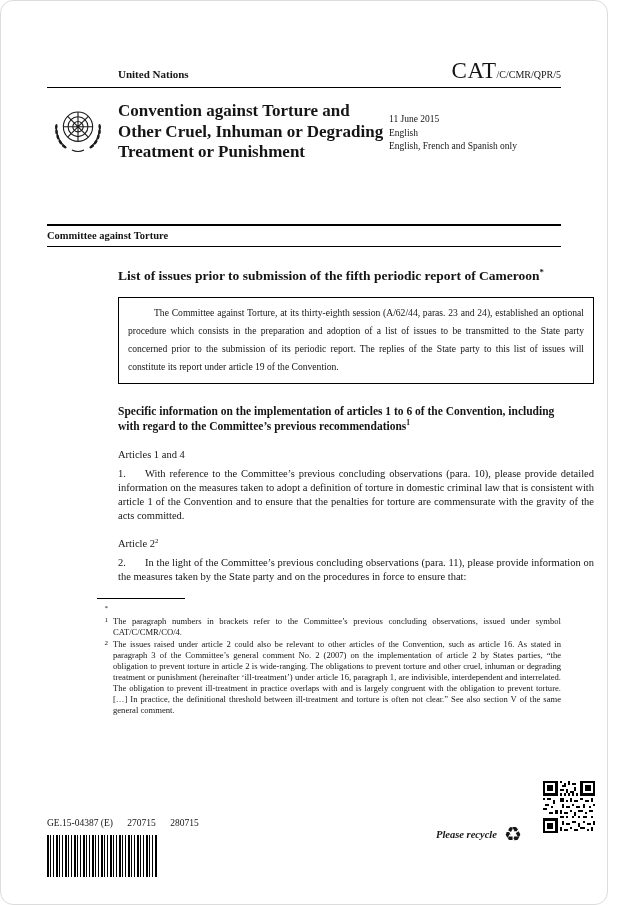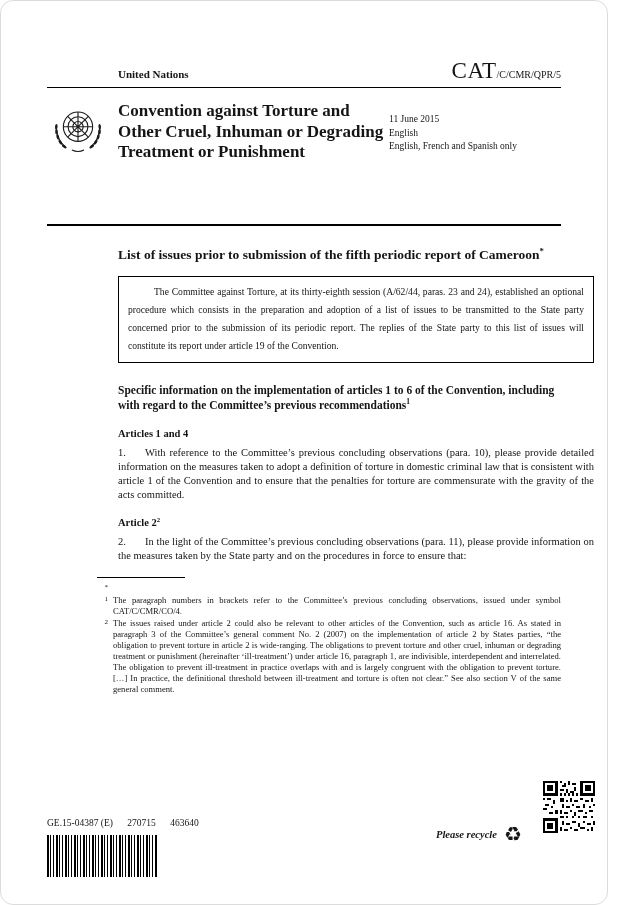--- a/index.html
+++ b/index.html
@@ -30,21 +30,21 @@
   .rule-thick { border-top: 2.5px solid #000; margin-top: 58px; }
   .committee { font-size: 10.5px; font-weight: bold; padding: 4px 0 5px 0; border-bottom: 1px solid #000; }
 
   .doc-title { margin: 20px 0 0 71px; width: 466px; font-size: 13.5px; font-weight: bold; line-height: 17px; }
 
   .summary-box { margin: 13px 0 0 71px; width: 476px; border: 1px solid #000;
                  padding: 6px 9px 7px 9px; font-size: 9.6px; line-height: 18px;
                  text-align: justify; text-indent: 26px; }
 
   .section-heading { margin: 20px 0 0 71px; width: 438px; font-size: 11.5px; font-weight: bold; line-height: 15px; }
-  .sub-heading { margin: 15px 0 0 71px; font-size: 10.5px; font-weight: bold; }
+  .sub-heading { margin: 15px 0 0 71px; font-size: 10.5px; font-weight: normal; }
   .body-para { margin: 7px 0 0 71px; width: 476px; font-size: 10.5px; line-height: 14px; text-align: justify; }
   .pnum { display: inline-block; width: 27px; }
 
   
   .fn-rule { width: 88px; border-top: 1px solid #000; margin: 14px 0 5px 50px; }
   .fn { display: flex; padding-left: 48px; font-size: 8.6px; line-height: 11px; margin-bottom: 1px; }
   .fn-marker { flex: none; width: 18px; text-align: right; padding-right: 5px; font-size: 7px; position: relative; top: -1px; }
   .fn-text { flex: 1; max-width: 476px; text-align: justify; }
 
   
@@ -104,20 +104,21 @@
       </div>
       <div class="mast-title">Convention against Torture and Other Cruel, Inhuman or Degrading Treatment or Punishment</div>
       <div class="mast-info">
         <div>11 June 2015</div>
         <div>English</div>
         <div>English, French and Spanish only</div>
       </div>
     </div>
 
     <div class="rule-thick"></div>
+    <div class="committee">Committee against Torture</div>
 
     <h1 class="doc-title"><span>List of issues prior to submission of the fifth periodic report of Cameroon</span><sup>*</sup></h1>
 
     <div class="summary-box">The Committee against Torture, at its thirty-eighth session (A/62/44, paras. 23 and 24), established an optional procedure which consists in the preparation and adoption of a list of issues to be transmitted to the State party concerned prior to the submission of its periodic report. The replies of the State party to this list of issues will constitute its report under article 19 of the Convention.</div>
 
     <h2 class="section-heading"><span>Specific information on the implementation of articles 1 to 6 of the Convention, including with regard to the Committee’s previous recommendations</span><sup>1</sup></h2>
 
     <h3 class="sub-heading"><span>Articles 1 and 4</span><sup></sup></h3>
     <p class="body-para"><span class="pnum">1.</span><span>With reference to the Committee’s previous concluding observations (para. 10), please provide detailed information on the measures taken to adopt a definition of torture in domestic criminal law that is consistent with article 1 of the Convention and to ensure that the penalties for torture are commensurate with the gravity of the acts committed.</span></p>
 
@@ -136,21 +137,21 @@
       <div class="fn">
         <span class="fn-marker">2</span>
         <span class="fn-text">The issues raised under article 2 could also be relevant to other articles of the Convention, such as article 16. As stated in paragraph 3 of the Committee’s general comment No. 2 (2007) on the implementation of article 2 by States parties, “the obligation to prevent torture in article 2 is wide-ranging. The obligations to prevent torture and other cruel, inhuman or degrading treatment or punishment (hereinafter ‘ill-treatment’) under article 16, paragraph 1, are indivisible, interdependent and interrelated. The obligation to prevent ill-treatment in practice overlaps with and is largely congruent with the obligation to prevent torture. […] In practice, the definitional threshold between ill-treatment and torture is often not clear.” See also section V of the same general comment.</span>
       </div>
     </div>
   </div>
 
   <div class="footer-ge">
     <span>GE.15-04387 (E)</span>
     <span class="code">270715</span>
-    <span class="code">463640</span>
+    <span class="code">280715</span>
   </div>
   <div class="barcode"></div>
 
   <div class="recycle">
     <span class="recycle-label">Please recycle</span>
     <span class="recycle-icon">♻</span>
   </div>
 
   <div class="qr">
     <svg viewBox="0 0 25 25" width="52" height="52" shape-rendering="crispEdges">

